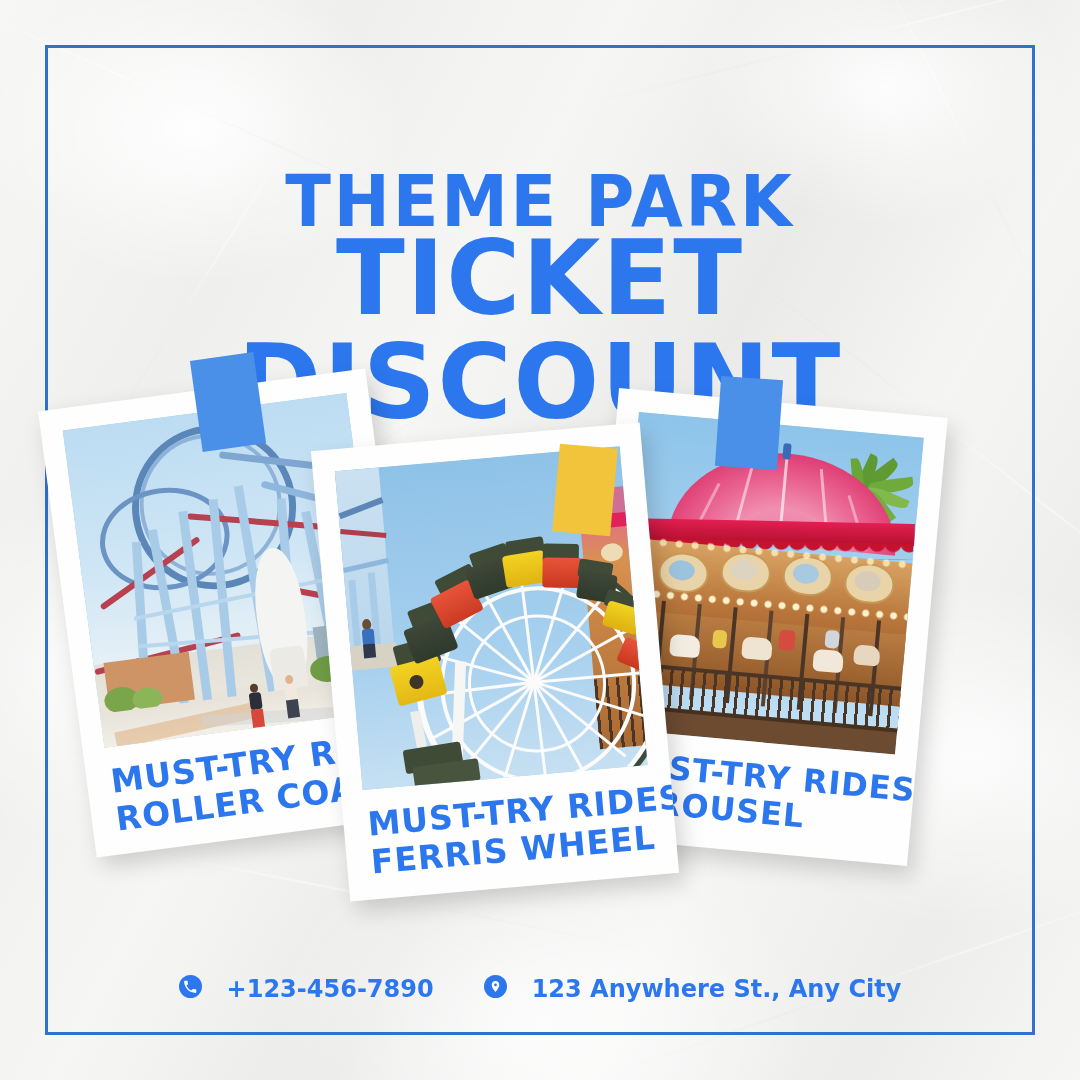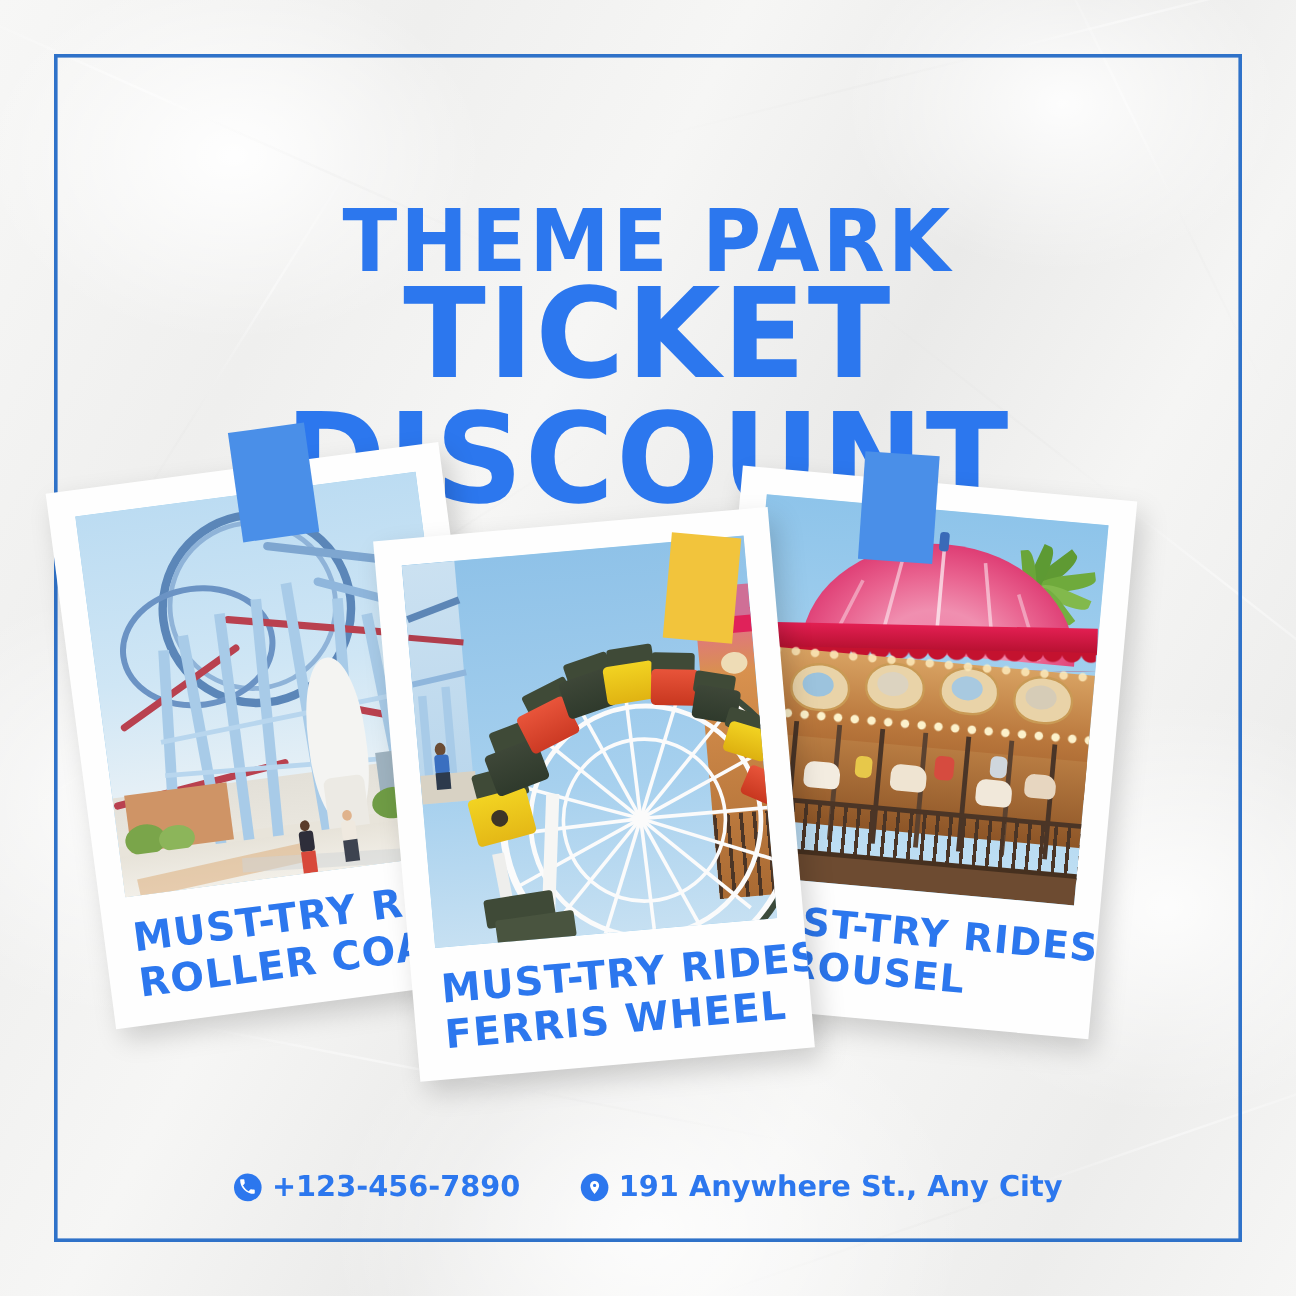--- a/index.html
+++ b/index.html
@@ -93,21 +93,21 @@
   .tape{position:absolute;z-index:9;}
   #tape1{left:196px;top:356px;width:64px;height:92px;background:#4a8fe8;transform:rotate(-8deg);}
   #tape2{left:556px;top:446px;width:58px;height:88px;background:#f2c43c;transform:rotate(5deg);}
   #tape3{left:718px;top:378px;width:62px;height:90px;background:#4a8fe8;transform:rotate(4deg);}
 
   
   .footer{
     position:absolute;left:0;right:0;top:975px;
     display:flex;align-items:center;justify-content:center;gap:50px;
   }
-  .fitem{display:flex;align-items:center;gap:9px;}
+  .fitem{display:flex;gap:25px;}
   .fico{width:23px;height:23px;border-radius:50%;background:#2c77ee;display:flex;align-items:center;justify-content:center;flex:0 0 auto;}
   .ftxt{font-family:"DejaVu Sans", sans-serif;font-size:24px;font-weight:bold;color:#2c77ee;letter-spacing:0px;}
 
   
   .sky{position:absolute;inset:0;}
   
   .co-sky{background:linear-gradient(180deg,#bcdcf2 0%,#cfe6f5 45%,#e6f0f6 75%,#eef2f3 100%);}
   .co-ground{position:absolute;left:0;right:0;bottom:0;height:26%;background:linear-gradient(180deg,#e3e0d8,#efece4);}
   .co-ground2{position:absolute;left:0;right:0;bottom:0;height:13%;background:#e8e4da;}
   .loop{position:absolute;border:7px solid #6f96c4;border-radius:50%;background:transparent;}
@@ -406,17 +406,17 @@
         </svg>
       </span>
       <span class="ftxt">+123-456-7890</span>
     </div>
     <div class="fitem">
       <span class="fico">
         <svg width="13" height="13" viewBox="0 0 24 24" fill="#ffffff">
           <path d="M12 2C8.1 2 5 5.1 5 9c0 5.2 7 13 7 13s7-7.8 7-13c0-3.9-3.1-7-7-7zm0 9.5a2.5 2.5 0 1 1 0-5 2.5 2.5 0 0 1 0 5z"></path>
         </svg>
       </span>
-      <span class="ftxt">191 Anywhere St., Any City</span>
+      <span class="ftxt">123 Anywhere St., Any City</span>
     </div>
   </div>
 
 </div>
 
 </body></html>

